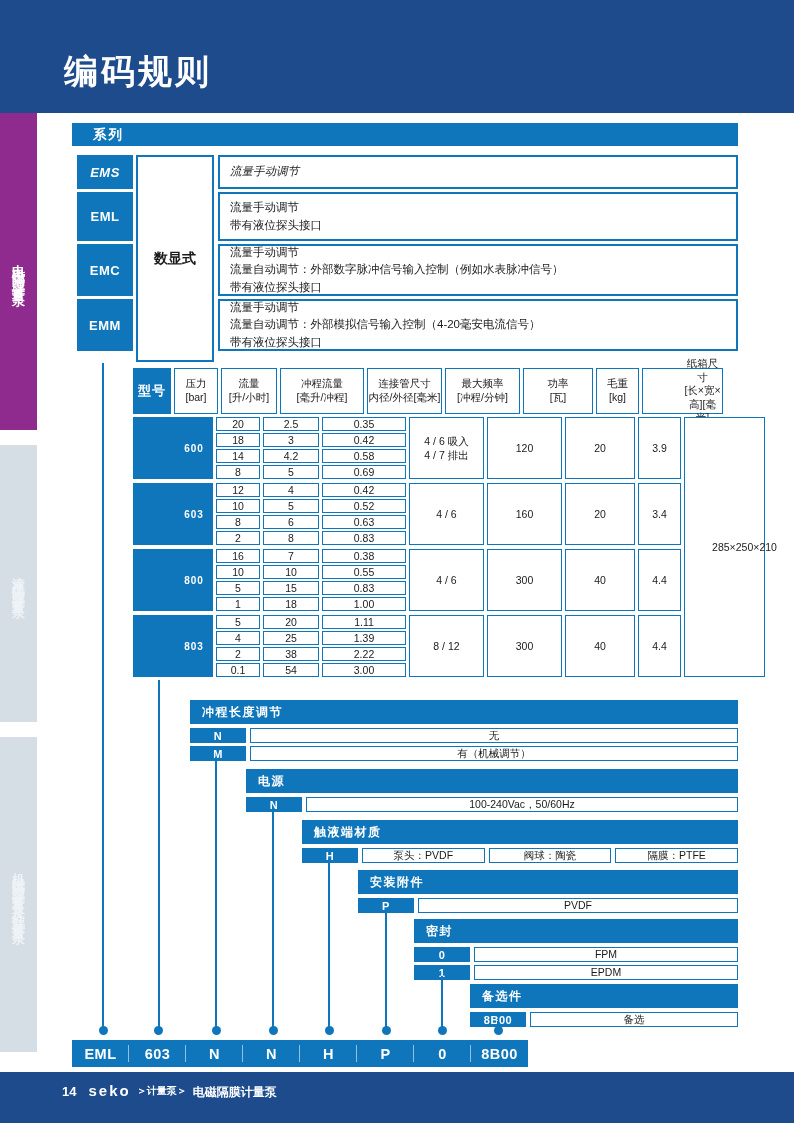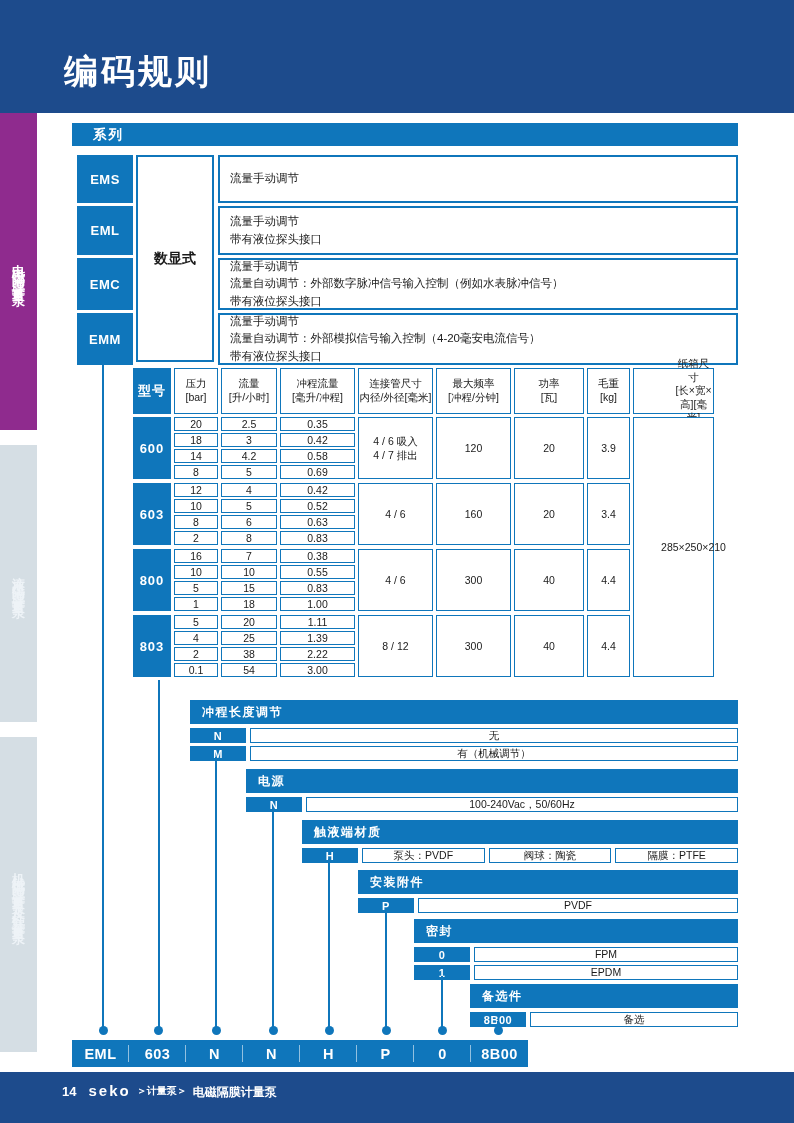--- a/index.html
+++ b/index.html
@@ -39,30 +39,30 @@
   #spec-table{position:absolute;left:133px;top:368px;width:612px;}
   .spec-header{display:flex;gap:3px;margin-bottom:3px;}
   .spec-header .hcell{border:1.5px solid #0f76bb;background:#fff;height:46px;display:flex;
           align-items:center;justify-content:center;text-align:center;font-size:10.5px;
           line-height:1.3;white-space:pre-line;box-sizing:border-box;}
   .spec-header .hmodel{background:#0f76bb;border-color:#0f76bb;color:#fff;font-weight:bold;
           font-size:13px;letter-spacing:1px;}
   .spec-body{display:flex;gap:3px;}
   .spec-left{display:flex;flex-direction:column;gap:4px;}
   .group{display:flex;gap:3px;}
-  .model-cell{background:#0f76bb;color:#fff;font-weight:bold;font-size:13px;display:flex;
-          align-items:center;justify-content:center;letter-spacing:1px;}
+  .model-cell{background:#0f76bb;color:#fff;font-weight:bold;font-size:10px;display:flex;
+          align-items:center;justify-content:center;letter-spacing:1px;padding-left:42px;}
   .sub-col{display:flex;flex-direction:column;gap:2px;}
   .sub-box{height:14px;border:1px solid #0f76bb;background:#fff;display:flex;align-items:center;
           justify-content:center;font-size:10.5px;line-height:12px;box-sizing:border-box;}
   .merged{border:1px solid #0f76bb;background:#fff;display:flex;align-items:center;justify-content:center;
           text-align:center;font-size:10.5px;line-height:1.35;white-space:pre-line;box-sizing:border-box;}
   .carton{border:1px solid #0f76bb;background:#fff;display:flex;align-items:center;justify-content:center;
           font-size:10.5px;box-sizing:border-box;}
-  .c0{width:38px;}.c1{width:44px;}.c2{width:56px;}.c3{width:75px;}.c4{width:75px;}
+  .c0{width:38px;}.c1{width:44px;}.c2{width:56px;}.c3{width:84px;}.c4{width:75px;}
   .c5{width:75px;}.c6{width:70px;}.c7{width:43px;}.c8{width:81px;padding-left:40px;}
 
   
   .option-sec{position:absolute;}
   .o-head{height:24px;background:#0f76bb;color:#fff;font-size:12px;font-weight:bold;
           display:flex;align-items:center;padding-left:12px;letter-spacing:1.5px;box-sizing:border-box;}
   .o-row{display:flex;height:15px;margin-top:3px;}
   .o-row.first{margin-top:4px;}
   .o-code{width:56px;background:#0f76bb;color:#fff;font-size:11px;font-weight:bold;display:flex;
           align-items:center;justify-content:center;letter-spacing:.5px;}
@@ -109,21 +109,21 @@
         <span>机械隔膜计量泵及柱塞计量泵</span>
       </div>
     </div>
 
   <div class="series-bar">
     <span>系列</span>
   </div>
 
   <div id="series-rows">
     <div class="digital-cell">数显式</div>
-  <div class="s-row" style="height: 48px;">
+  <div class="s-row" style="height: 34px; font-style: italic;">
         <div class="s-code">EMS</div>
         <div class="s-desc">流量手动调节</div>
       </div>
       <div class="s-row" style="height: 49px;">
         <div class="s-code">EML</div>
         <div class="s-desc">流量手动调节
 带有液位探头接口</div>
       </div>
       <div class="s-row" style="height: 52px;">
         <div class="s-code">EMC</div>

